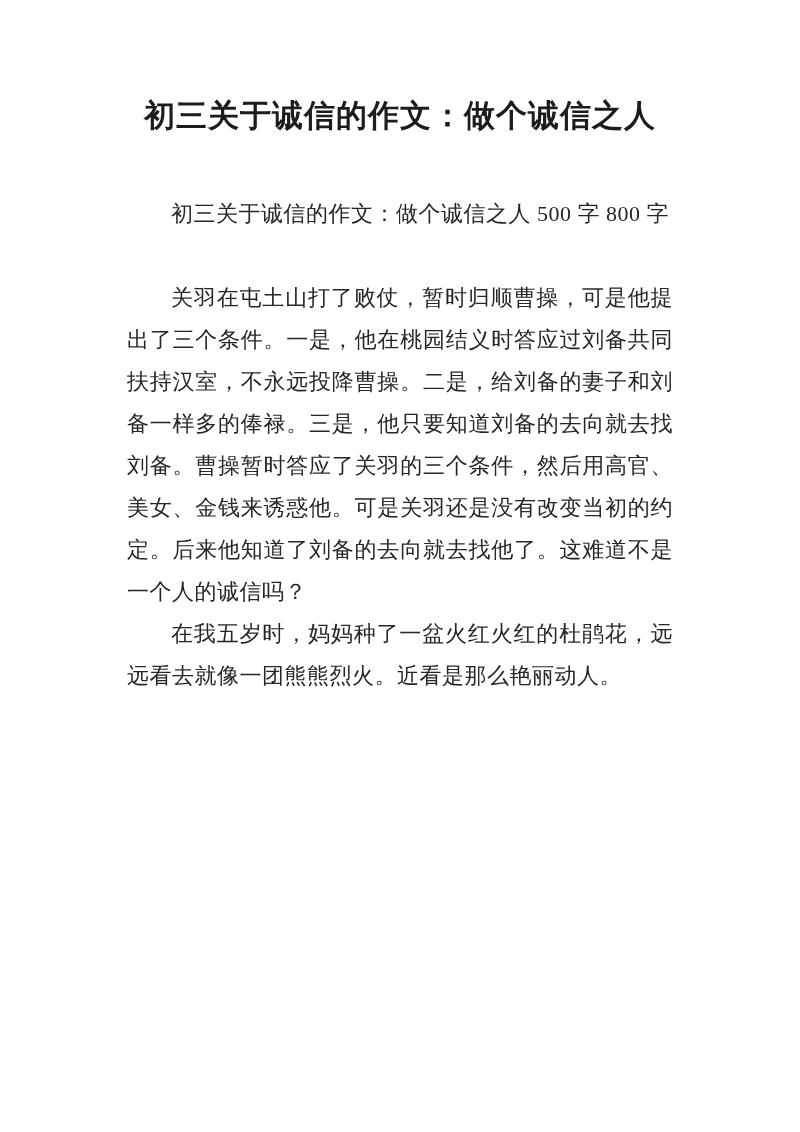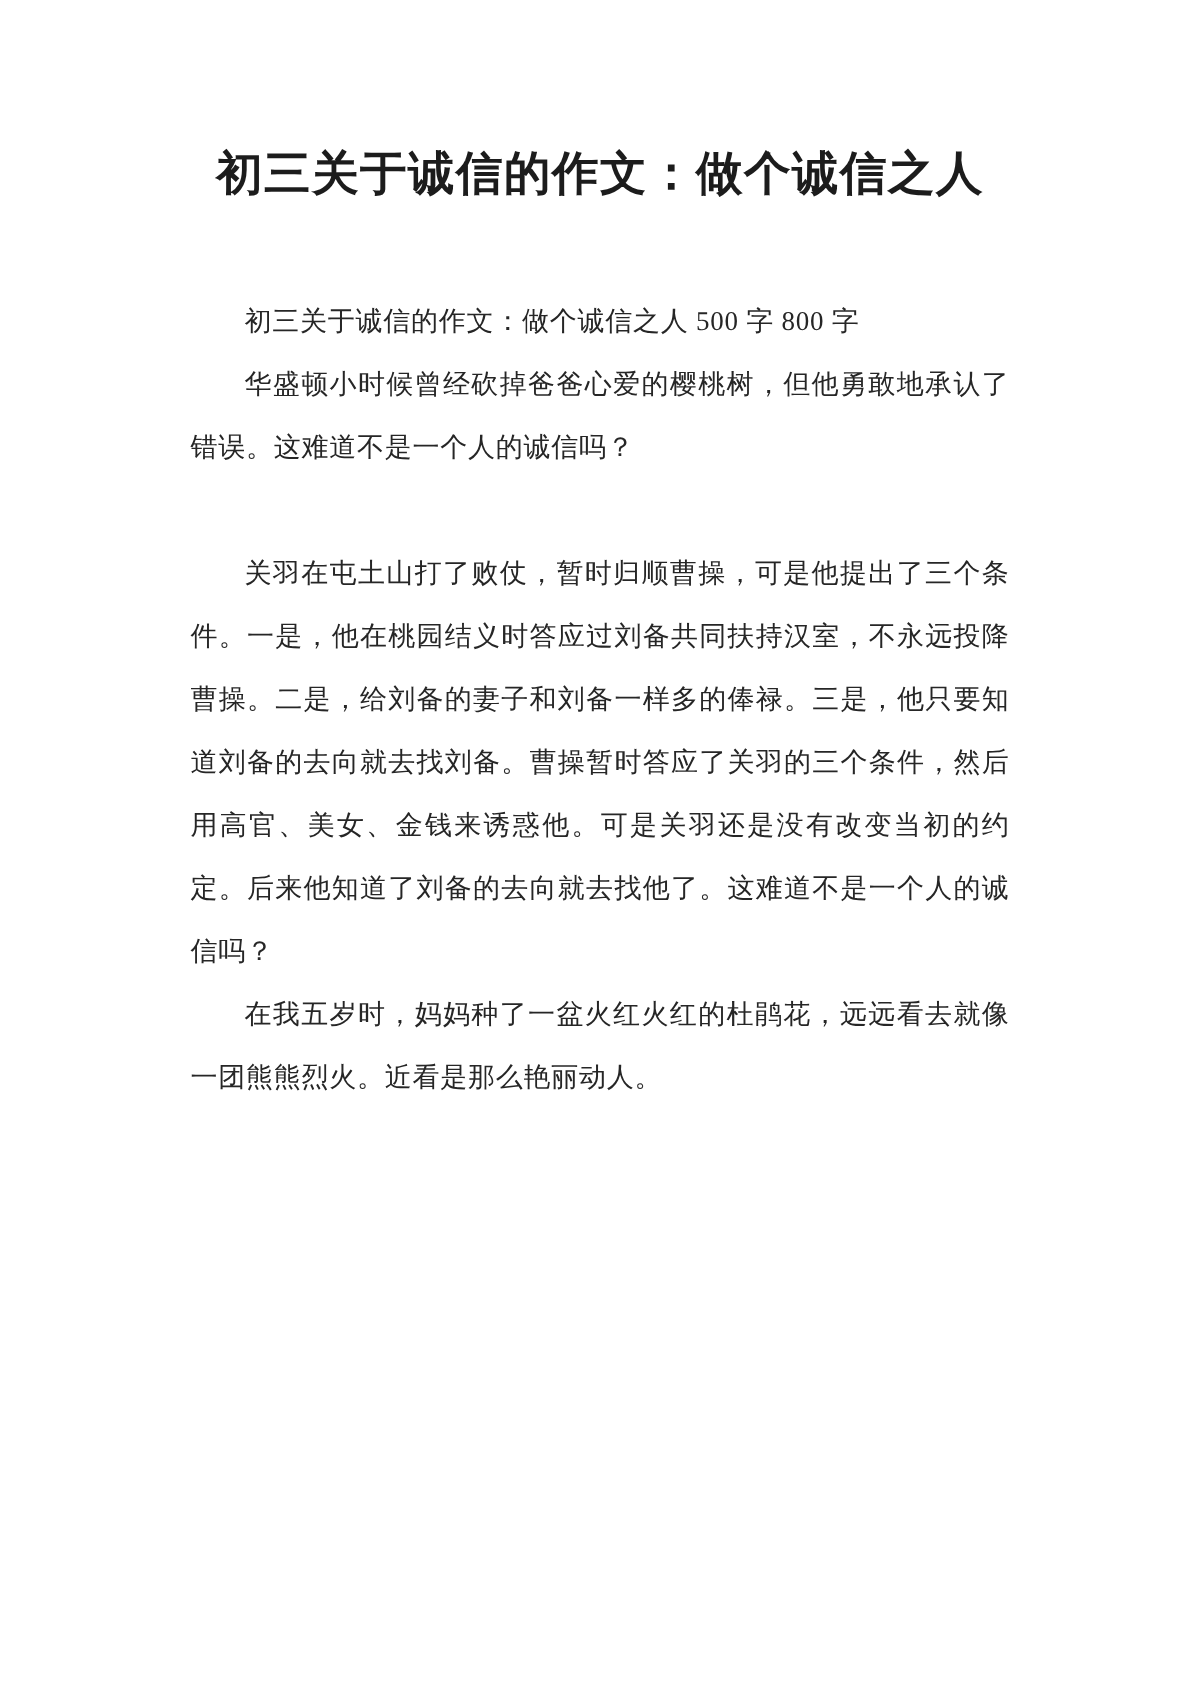--- a/index.html
+++ b/index.html
@@ -25,21 +25,21 @@
     line-height: 47px;
     text-align: center;
     color: #1c1c1c;
     letter-spacing: 1px;
   }
   .doc-title .title-line {
     display: block;
   }
   .essay-paragraph {
     margin: 0;
-    font-size: 18px;
+    font-size: 22px;
     line-height: 42px;
     color: #262626;
     text-align: justify;
     text-justify: inter-ideograph;
     text-indent: 2em;
     letter-spacing: 0.5px;
   }
   .blank-line {
     height: 42px;
   }
@@ -50,21 +50,20 @@
 <div class="page">
   <div class="content">
 
     <h1 class="doc-title">
       <span class="title-line">初三关于诚信的作文：做个诚信之人</span>
     </h1>
 
     <p class="essay-paragraph">初三关于诚信的作文：做个诚信之人 500 字 800 字</p>
 
 
-    <p class="essay-paragraph">华盛顿小时候曾经砍掉爸爸心爱的樱桃树，但他勇敢地承认了错误。这难道不是一个人的诚信吗？</p>
 
     <div class="blank-line"></div>
 
     <p class="essay-paragraph">关羽在屯土山打了败仗，暂时归顺曹操，可是他提出了三个条件。一是，他在桃园结义时答应过刘备共同扶持汉室，不永远投降曹操。二是，给刘备的妻子和刘备一样多的俸禄。三是，他只要知道刘备的去向就去找刘备。曹操暂时答应了关羽的三个条件，然后用高官、美女、金钱来诱惑他。可是关羽还是没有改变当初的约定。后来他知道了刘备的去向就去找他了。这难道不是一个人的诚信吗？</p>
 
     <p class="essay-paragraph">在我五岁时，妈妈种了一盆火红火红的杜鹃花，远远看去就像一团熊熊烈火。近看是那么艳丽动人。</p>
 
   </div>
 </div>
 

